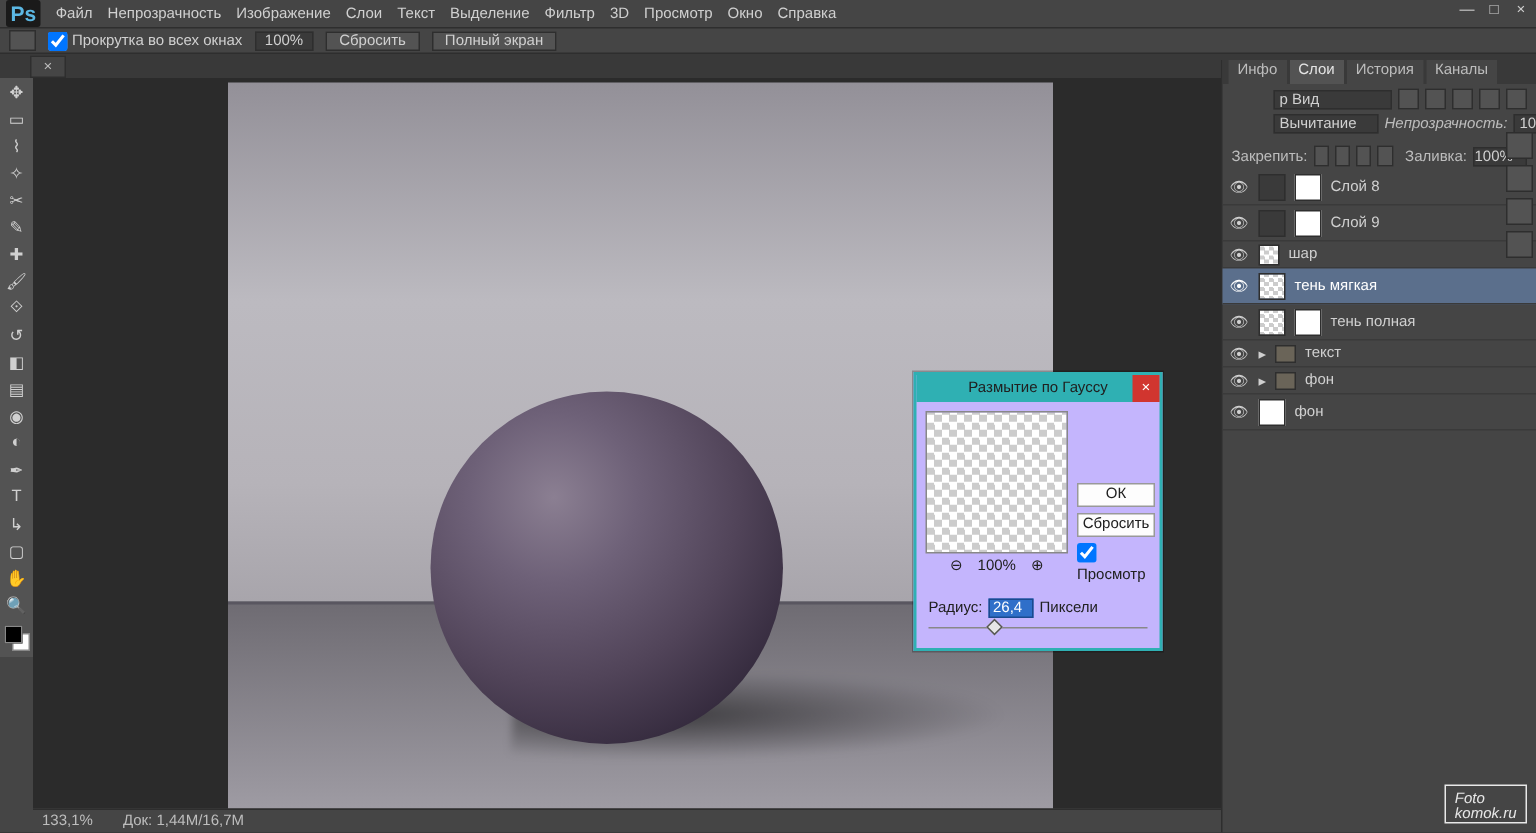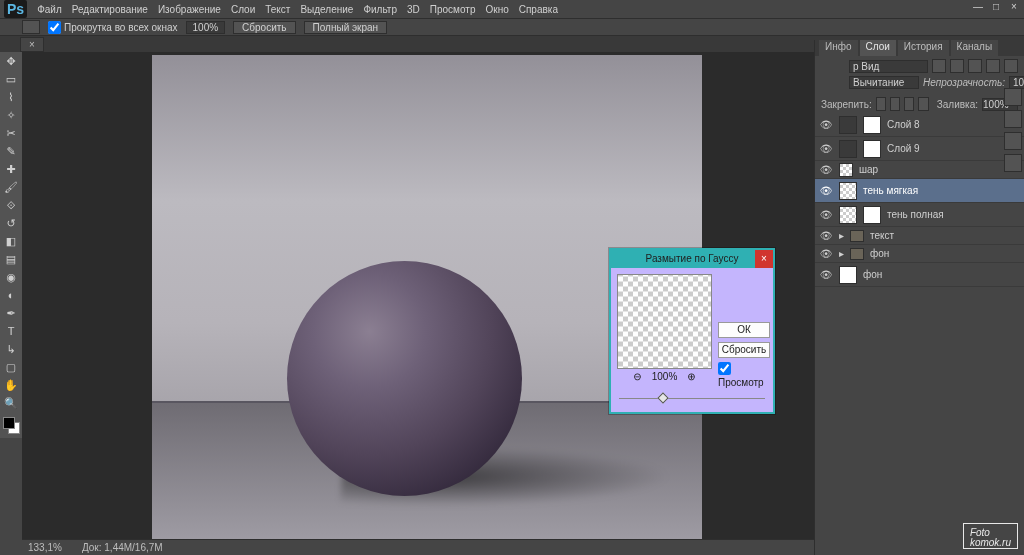--- a/index.html
+++ b/index.html
@@ -6,21 +6,21 @@
 body { width: 1024px; height: 555px; background: #454545; color: #d0d0d0; overflow: hidden; position: relative; }
 
 
 .menubar { height: 18px; background: #454545; display: flex; align-items: center; padding: 0 4px; gap: 10px; }
 .menubar .ps { background: #1a1a1a; color: #5bb7e3; font-weight: bold; padding: 1px 3px; border-radius: 2px; font-size: 14px; }
 .menubar span { color: #d0d0d0; }
 .window-controls { position: absolute; right: 4px; top: 2px; display: flex; gap: 6px; }
 .window-controls div { width: 12px; height: 12px; color: #d0d0d0; text-align: center; line-height: 10px; cursor: pointer; }
 
 
-.optbar { height: 18px; background: #454545; border-top: 1px solid #2e2e2e; border-bottom: 1px solid #2e2e2e; display: flex; align-items: center; padding: 0 22px; gap: 8px; }
+.optbar { height: 18px; background: #454545; border-top: 1px solid #2e2e2e; border-bottom: 1px solid #2e2e2e; display: flex; align-items: center; padding: 0 6px; gap: 8px; }
 .optbar .iconbox { width: 18px; height: 14px; background: #535353; border: 1px solid #2e2e2e; }
 .optbar .chk { display: flex; align-items: center; gap: 3px; }
 .optbar .txtbx { background: #3a3a3a; border: 1px solid #2e2e2e; padding: 0 6px; color: #d0d0d0; }
 .optbar .btn { background: #535353; border: 1px solid #2e2e2e; padding: 0 8px; color: #d0d0d0; }
 
 
 .doctabs { height: 16px; background: #393939; display: flex; align-items: center; padding-left: 20px; }
 .doctab { background: #454545; padding: 1px 8px; color: #bdbdbd; border: 1px solid #2e2e2e; display: flex; gap: 6px; }
 
 
@@ -85,21 +85,21 @@
 
 
 .watermark { position: absolute; right: 6px; bottom: 6px; color: #e8e8e8; font-family: Georgia, serif; font-style: italic; font-size: 14px; border: 1px solid #e8e8e8; padding: 4px 6px 0; line-height: 1; }
 </style>
 </head>
 <body>
 
 <div class="menubar">
   <span class="ps">Ps</span>
   <span>Файл</span>
-  <span>Редактирование</span>
+  <span>Непрозрачность</span>
   <span>Изображение</span>
   <span>Слои</span>
   <span>Текст</span>
   <span>Выделение</span>
   <span>Фильтр</span>
   <span>3D</span>
   <span>Просмотр</span>
   <span>Окно</span>
   <span>Справка</span>
   <div class="window-controls">
@@ -177,20 +177,25 @@
       </div>
     </div>
     <div class="dialog-side">
       <div class="dbtn">ОК</div>
       <div class="dbtn">Сбросить</div>
       <div class="dchk">
         <input type="checkbox" checked="" style=""> <label>Просмотр</label>
       </div>
     </div>
   </div>
+  <div class="radius-row">
+    <span>Радиус:</span>
+    <input type="text" value="26,4" style="">
+    <span>Пиксели</span>
+  </div>
   <div class="slider-row">
     <div class="slider">
       <div class="slider-track"></div>
       <div class="slider-thumb"></div>
     </div>
   </div>
 </div>
 
 <div class="panels">
   <div class="panel-tabs">

